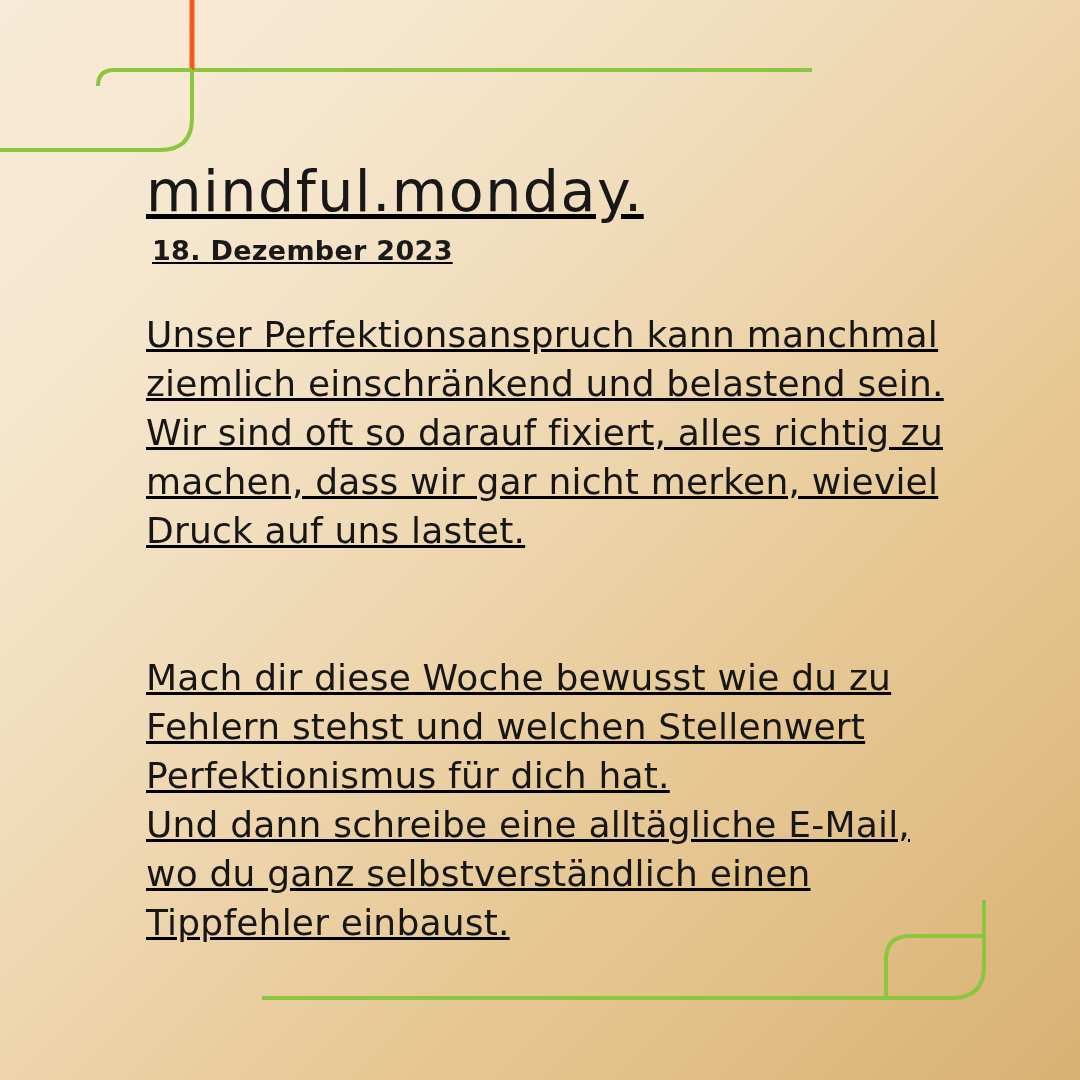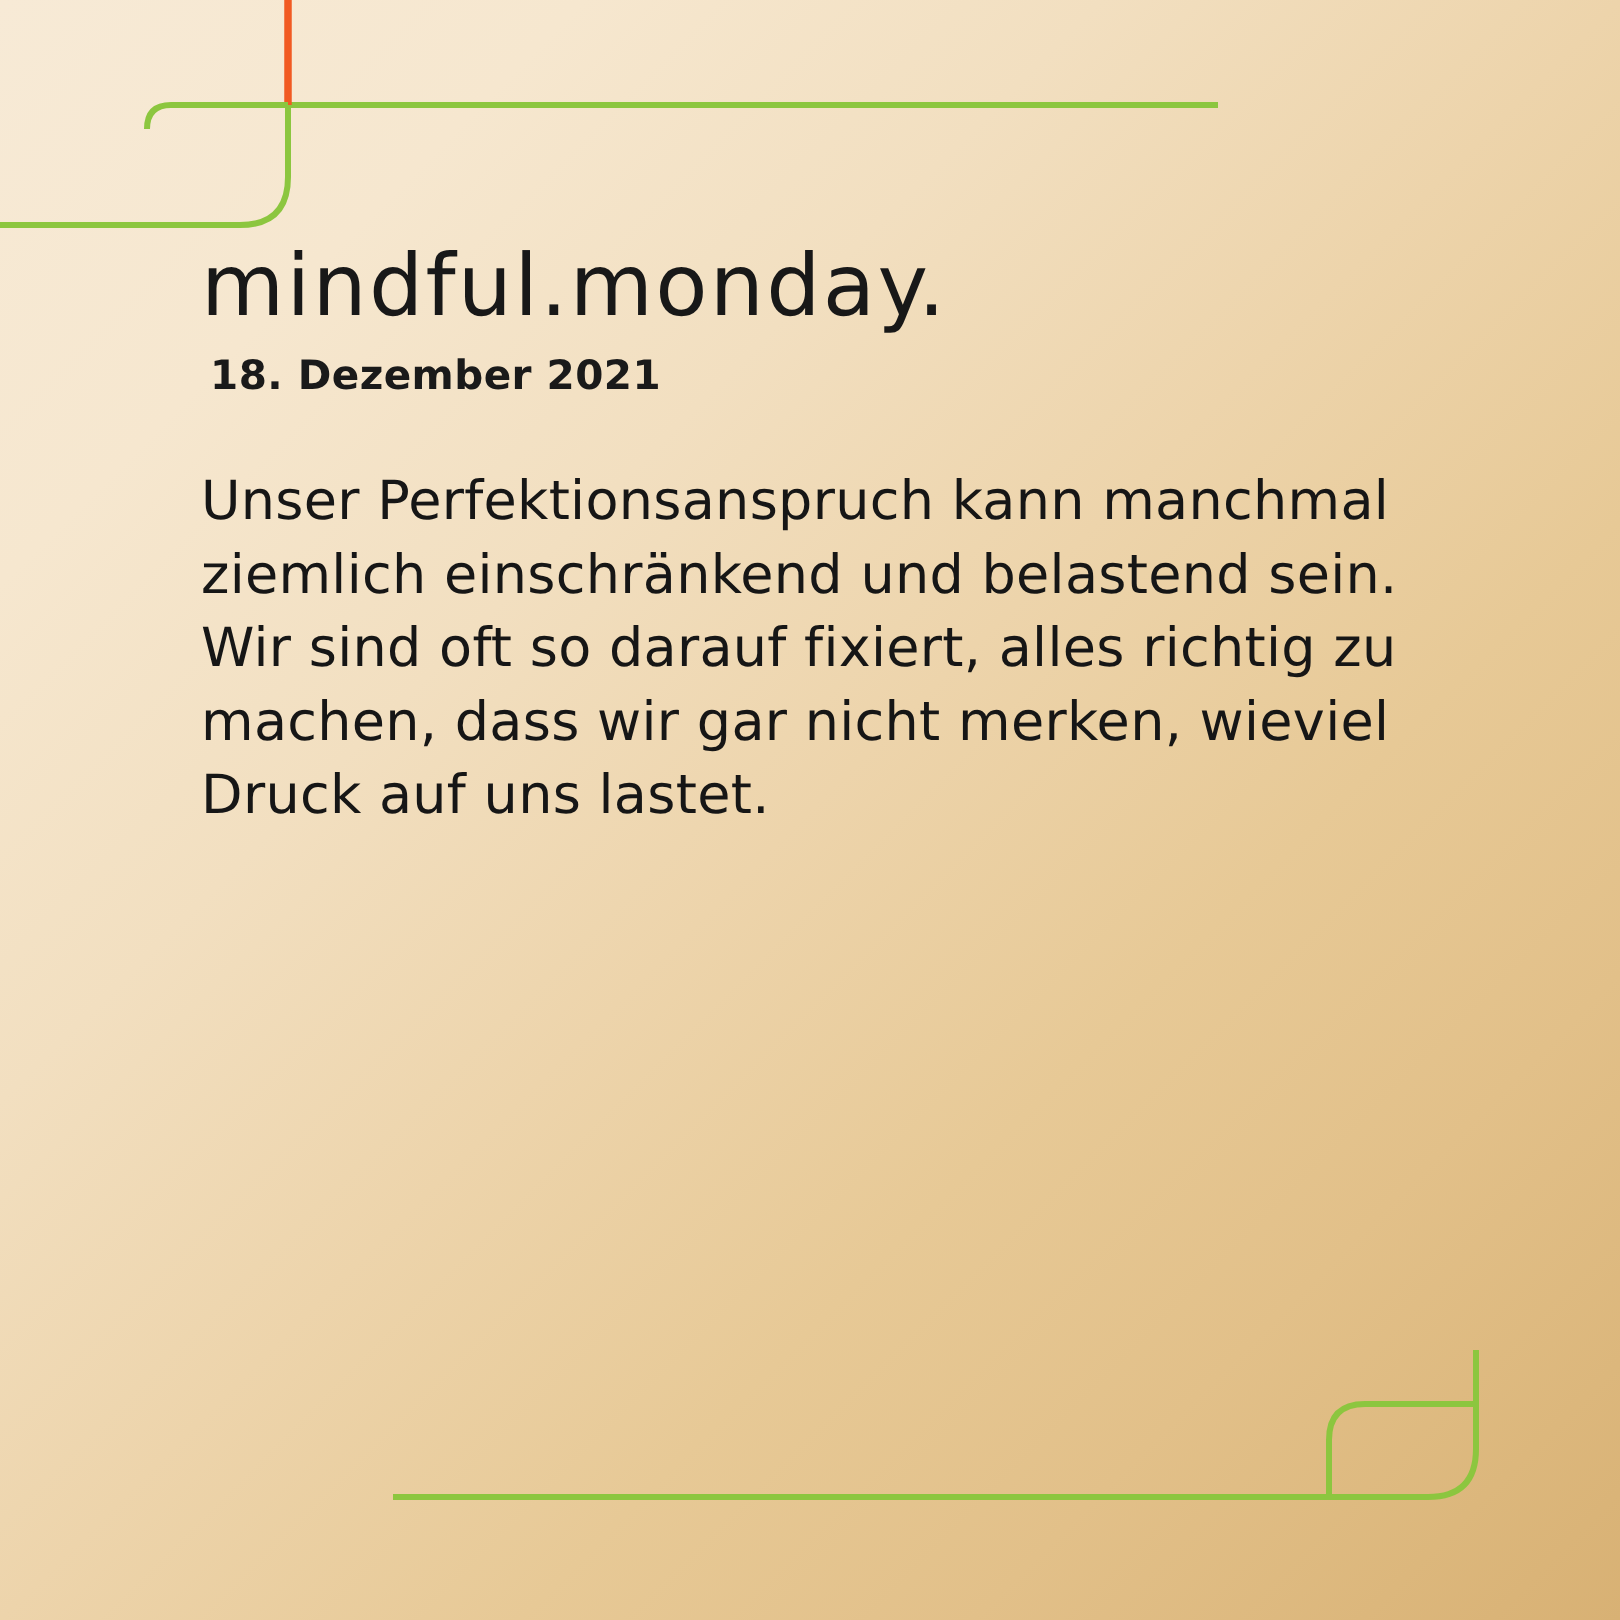--- a/index.html
+++ b/index.html
@@ -35,23 +35,24 @@
     position: absolute;
     inset: 0;
     width: 1080px;
     height: 1080px;
     pointer-events: none;
   }
 
   
   .content {
     position: absolute;
-    left: 134px;
+    left: 146px;
     top: 160px;
     width: 840px;
+    text-decoration: underline;
   }
 
   .title {
     font-family: "DejaVu Sans", sans-serif;
     font-size: 57px;
     font-weight: 400;
     letter-spacing: 1.5px;
     color: #181818;
     line-height: 1.1;
     margin: 0;
@@ -114,21 +115,27 @@
     <path d="M 262 998 L 952 998 Q 984 998 984 966 L 984 900" fill="none" stroke="#8cc63f" stroke-width="4"></path>
 
     <path d="M 984 620 L 984 1010" fill="none" stroke="url(#gradOrangeVert3)" stroke-width="4"></path>
 
     <path d="M 886 998 L 886 1080" fill="none" stroke="url(#gradOrangeVert)" stroke-width="5"></path>
     <path d="M 886 998 L 886 960 Q 886 936 910 936 L 984 936" fill="none" stroke="#8cc63f" stroke-width="4"></path>
   </svg>
 
   <div class="content">
     <h1 class="title">mindful.monday.</h1>
-    <div class="date">18. Dezember 2021</div>
+    <div class="date">18. Dezember 2023</div>
     <p class="para para-1">Unser Perfektionsanspruch kann manchmal
 ziemlich einschränkend und belastend sein.
 Wir sind oft so darauf fixiert, alles richtig zu
 machen, dass wir gar nicht merken, wieviel
 Druck auf uns lastet.</p>
+    <p class="para para-2">Mach dir diese Woche bewusst wie du zu
+Fehlern stehst und welchen Stellenwert
+Perfektionismus für dich hat.
+Und dann schreibe eine alltägliche E-Mail,
+wo du ganz selbstverständlich einen
+Tippfehler einbaust.</p>
   </div>
 
 </div>
 
 </body></html>

